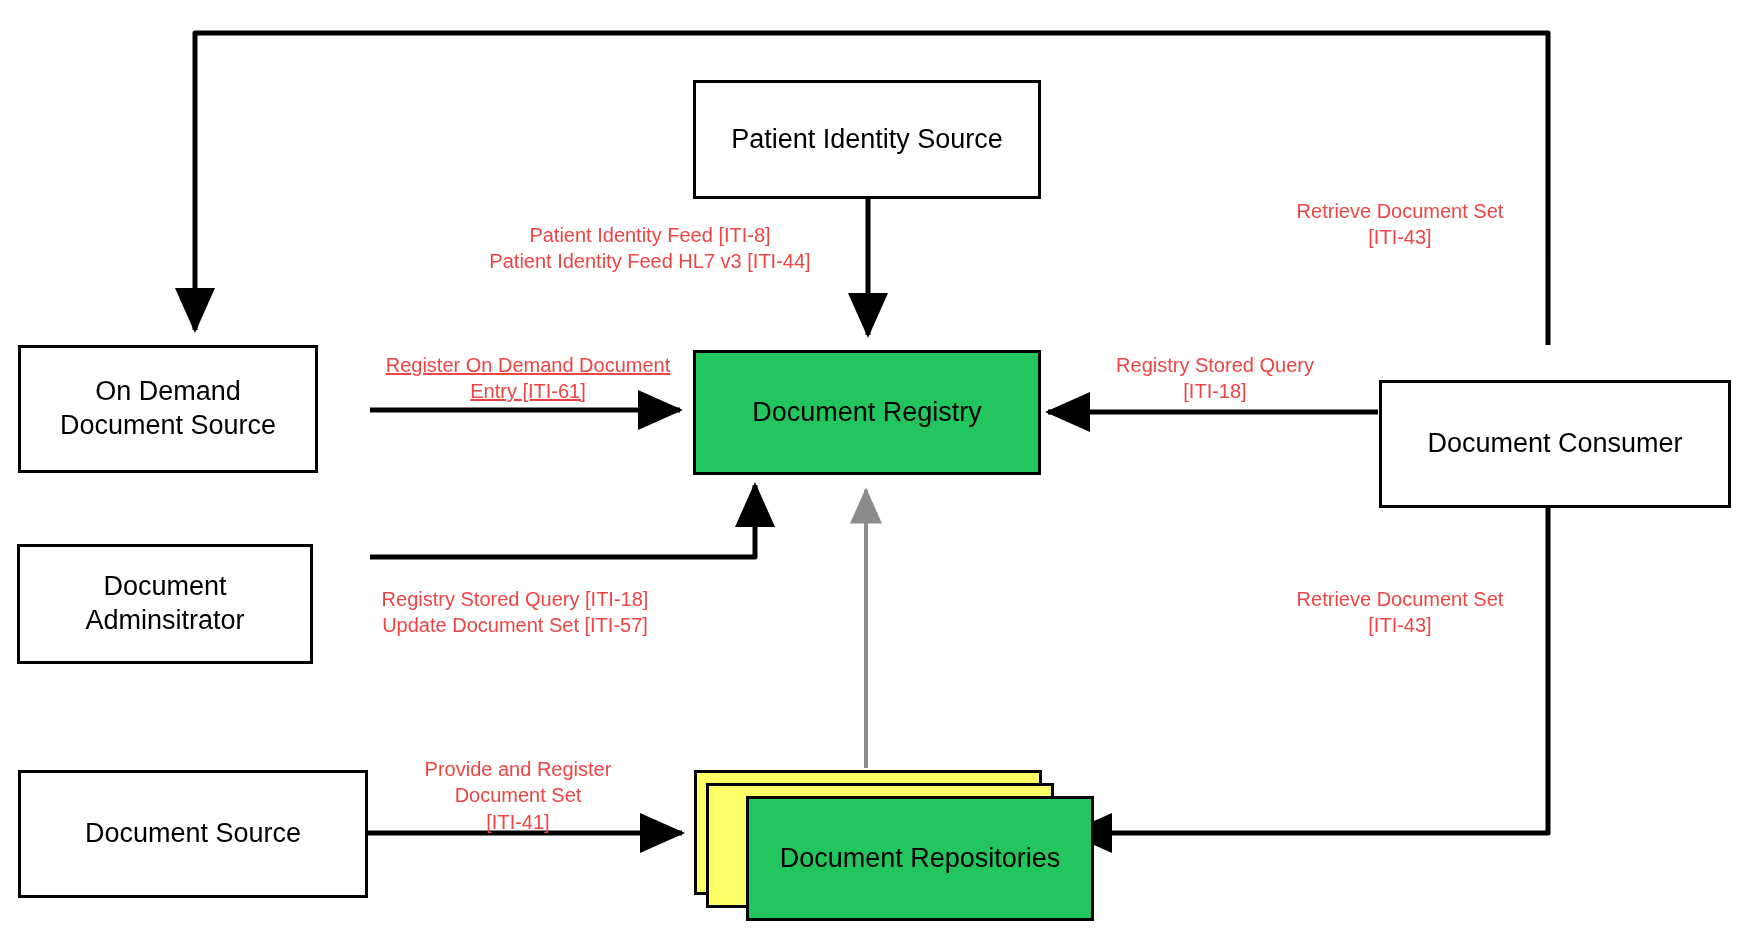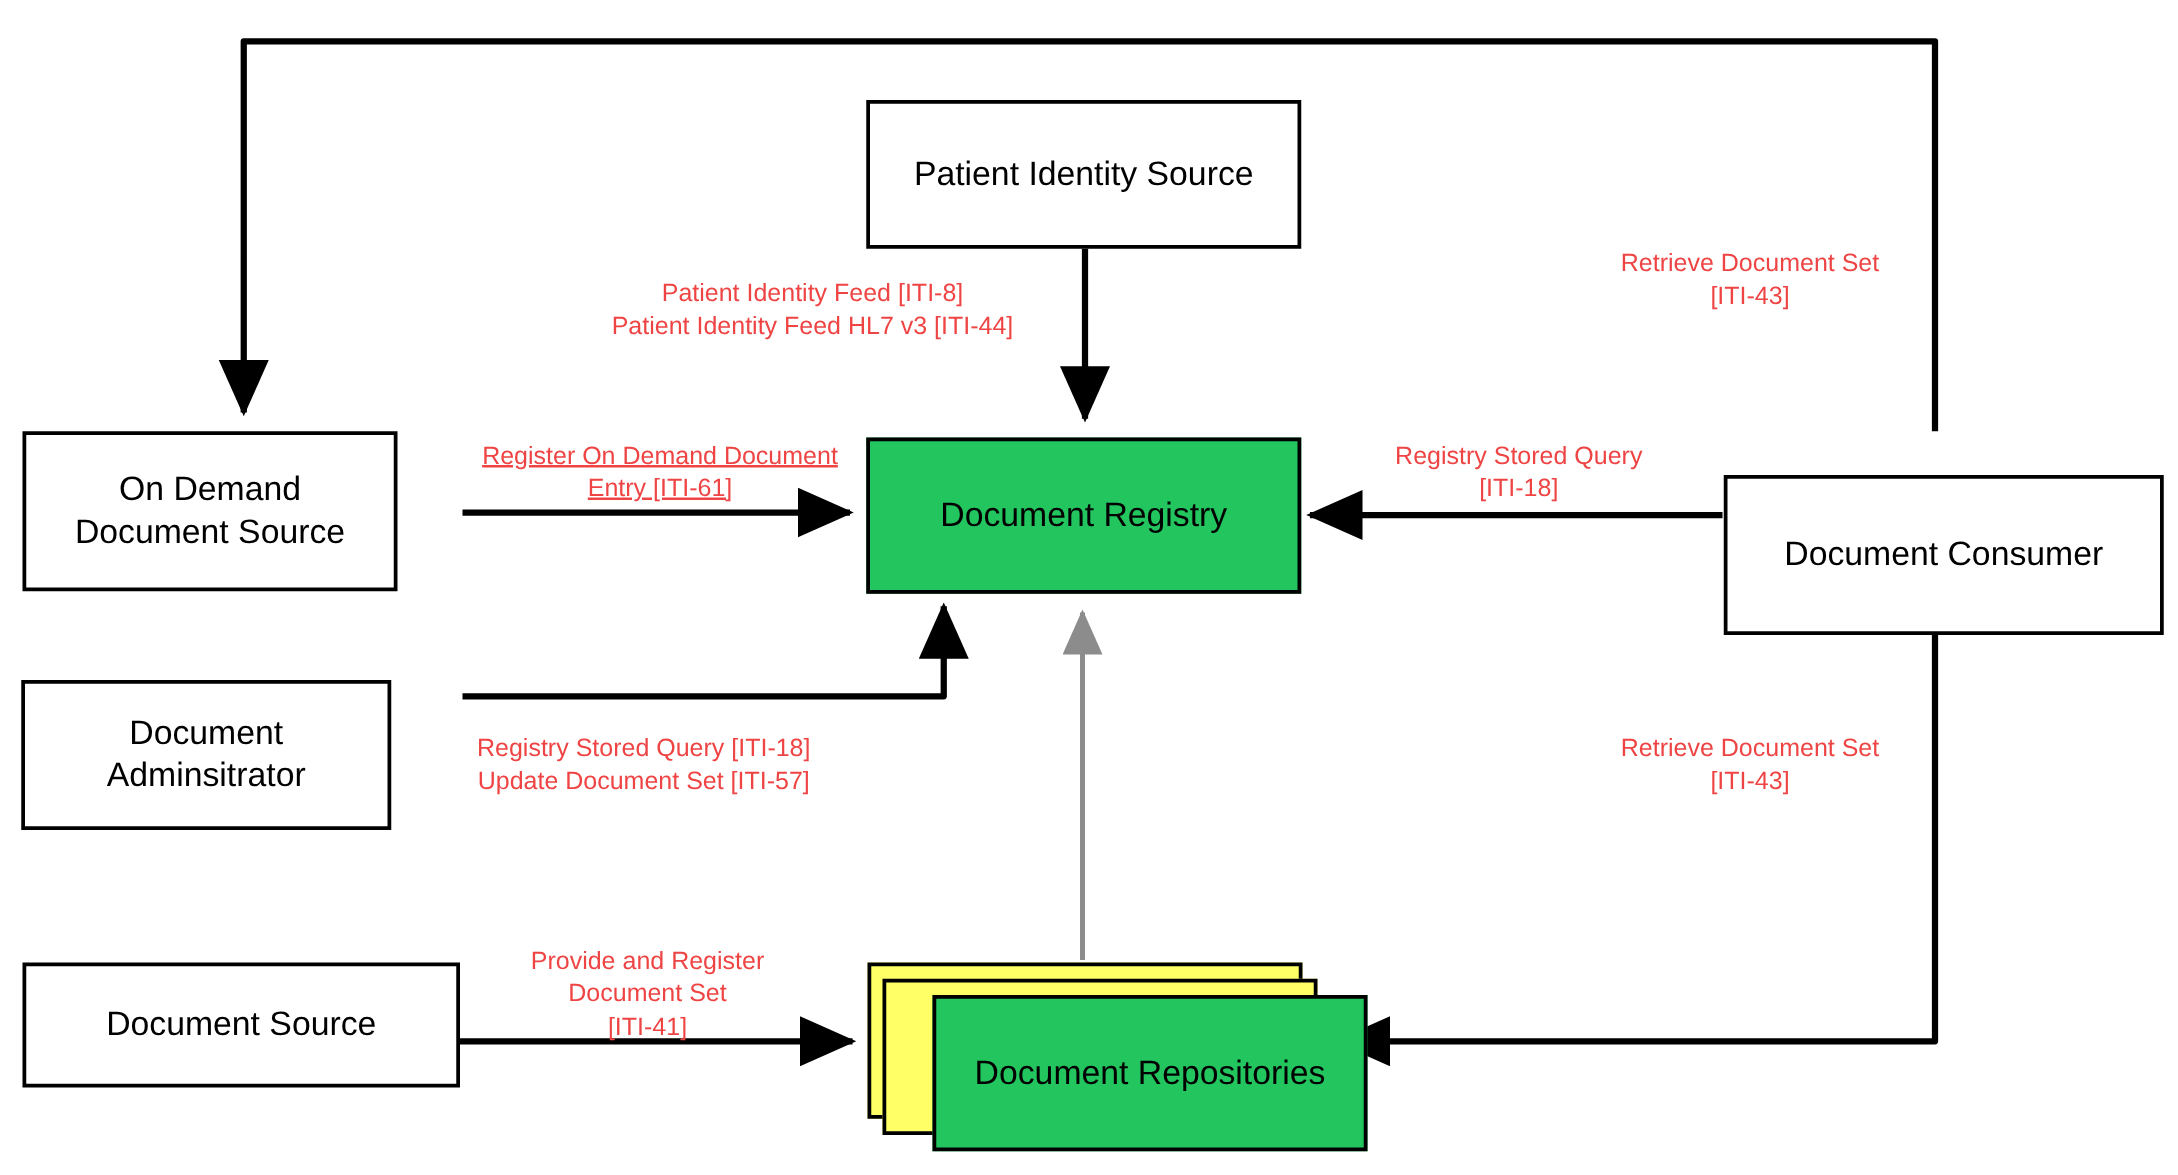--- a/index.html
+++ b/index.html
@@ -81,21 +81,21 @@
   </div>
 
   <div class="node yellow" style="left:693px;top:350px;width:348px;height:125px;">
     <span class="lbl">Document Registry</span>
   </div>
 
   <div class="node" style="left:1379px;top:348px;width:352px;height:128px;margin-top:32px;">
     <span class="lbl">Document Consumer</span>
   </div>
 
-  <div class="node" style="left:18px;top:770px;width:350px;height:100px;">
+  <div class="node" style="left:18px;top:770px;width:350px;height:128px;">
     <span class="lbl">Document Source</span>
   </div>
 
   <div class="stack-card" style="left:694px;top:770px;width:348px;height:125px;"></div>
   <div class="stack-card" style="left:706px;top:783px;width:348px;height:125px;"></div>
   <div class="node yellow" style="left:718px;top:796px;width:348px;height:125px;margin-left:28px;">
     <span class="lbl">Document Repositories</span>
   </div>
 
   <div class="edge-label" style="left:430px;top:222px;width:440px;">Patient Identity Feed [ITI-8]

